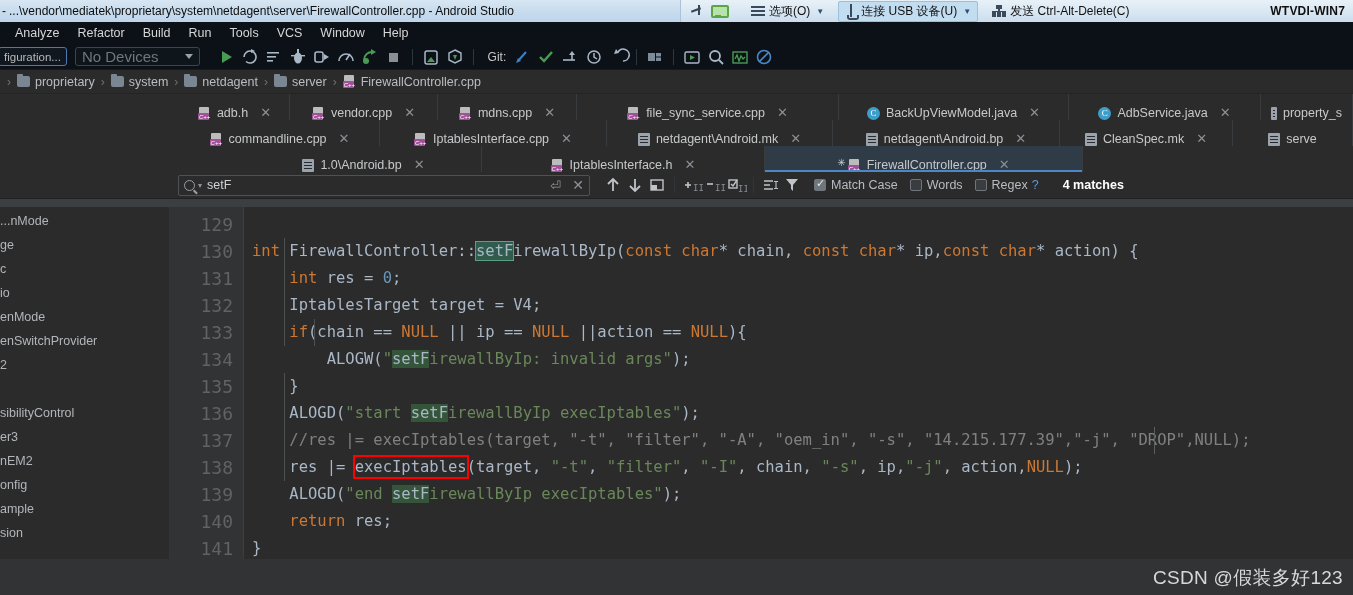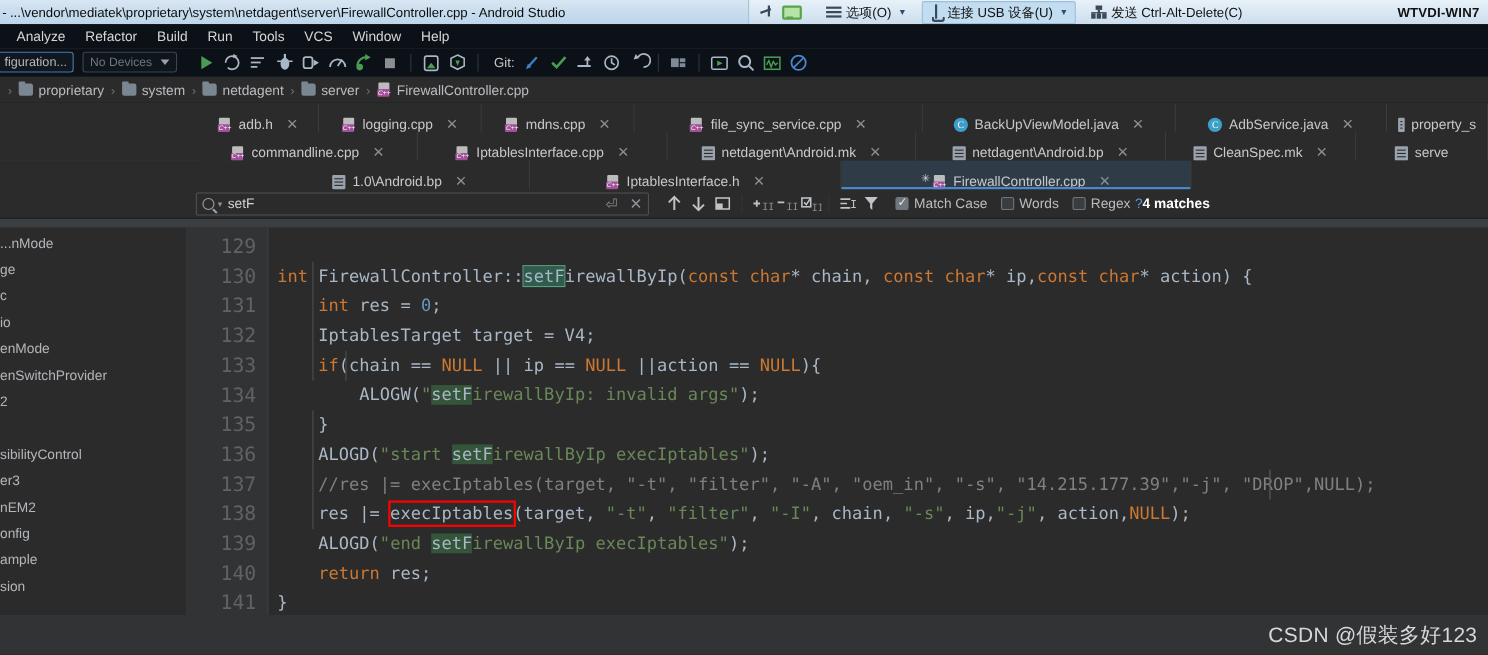--- a/index.html
+++ b/index.html
@@ -69,21 +69,21 @@
   .menubar{ height:22px; background:#0b1117; display:flex; align-items:center; padding-left:6px;text-align:right; }
   .menu-item{ font-size:12.5px; color:#d6d6d6; padding:2px 9px; white-space:nowrap;}
 
   .toolbar{ height:26px; background:#0b1117; display:flex; align-items:center; padding-left:0px; gap:0; border-bottom:1px solid #121a22;}
   .cfg-chip{
     height:19px; margin-left:-2px; border:1px solid #4a79b5; border-radius:3px;
     color:#b8b8b8; font-size:11.5px; display:flex; align-items:center; padding:0 5px; background:#10171e;
   }
   .dev-chip{
     height:19px; margin-left:8px; border:1px solid #3b454e; border-radius:3px;
-    color:#6f7780; font-size:11px; display:flex; align-items:center; padding:0 6px; gap:8px; background:#0e151b;
+    color:#6f7780; font-size:15px; display:flex; align-items:center; padding:0 6px; gap:26px; background:#0e151b;
   }
   .tri-down{ width:0;height:0;border-left:4px solid transparent;border-right:4px solid transparent;border-top:5px solid #9aa1a8;}
   .tb-sep{ width:1px; height:16px; background:#2c3740; margin:0 6px;}
   .tb-ico{ width:24px; height:22px; position:relative; display:inline-block; }
   .git-label{ font-size:12px; color:#c8c8c8; margin:0 4px 0 8px;}
 
   .breadcrumb{ height:24px; background:#2b2b2b; display:flex; align-items:center; padding-left:4px; gap:0; border-bottom:1px solid #222527;}
   .crumb{ display:flex; align-items:center; gap:5px; font-size:12.5px; color:#b9bcc0; padding:0 3px;}
   .crumb-sep{ color:#6d7277; font-size:12px; margin:0 3px; }
   .folder-ico{ width:13px; height:11px; background:#7a8793; border-radius:1px 2px 2px 2px; position:relative; display:inline-block;}
@@ -114,21 +114,21 @@
     display:flex; align-items:center; padding:0 5px; gap:5px; color:#cfd2d4; font-size:12.5px;
   }
   .mag{ width:11px; height:11px; border:1.6px solid #9aa0a6; border-radius:50%; position:relative; display:inline-block;}
   .mag:after{ content:""; position:absolute; right:-4px; bottom:-3px; width:5px; height:1.6px; background:#9aa0a6; transform:rotate(45deg);}
   .sv{ flex:1 }
   .sb-ico{ width:22px; height:22px; position:relative; display:inline-block;}
   .chk{ width:12px; height:12px; border:1px solid #6f757a; border-radius:2px; display:inline-block; position:relative; background:#3a3d3f;}
   .chk.on{ background:#6f767c; }
   .chk.on:after{ content:"✓"; position:absolute; left:1px; top:-3px; font-size:11px; color:#e6e6e6;}
   .sb-label{ font-size:12.5px; color:#b9bcc0; margin-left:5px; margin-right:12px;}
-  .matches{ font-size:12.5px; color:#ffffff; font-weight:bold; margin-left:0;}
+  .matches{ font-size:12.5px; color:#ffffff; font-weight:bold; margin-left:24px;}
   .qmark{ color:#5a9bd8; font-size:12.5px; margin-left:2px; }
 
   
   .editor{ position:absolute; left:0; top:0; right:0; bottom:0; background:#2b2b2b; }
   .leftpanel{
     position:absolute; left:0; top:0; width:170px; bottom:0; background:#2b2b2b; overflow:hidden;
     border-right:1px solid #323537;
   }
   .lp-item{ font-size:12.5px; color:#b2b6ba; height:24px; line-height:24px; padding-left:0px; white-space:nowrap;}
   .code-wrap{ position:absolute; left:170px; right:0; top:0; bottom:0; background:#2b2b2b; }
@@ -385,21 +385,21 @@
           </span>
           <span>adb.h</span>
           <span class="x">✕</span>
         </div>
         <div class="tab" style="position: absolute; left: 290px; width: 148px; top: 0px; bottom: 0px; justify-content: center;">
           <span class="cpp-ico">
             <i></i>
             <i></i>
             <i>C++</i>
           </span>
-          <span>logging.cpp</span>
+          <span>vendor.cpp</span>
           <span class="x">✕</span>
         </div>
         <div class="tab" style="position: absolute; left: 438px; width: 139px; top: 0px; bottom: 0px; justify-content: center;">
           <span class="cpp-ico">
             <i></i>
             <i></i>
             <i>C++</i>
           </span>
           <span>mdns.cpp</span>
           <span class="x">✕</span>

